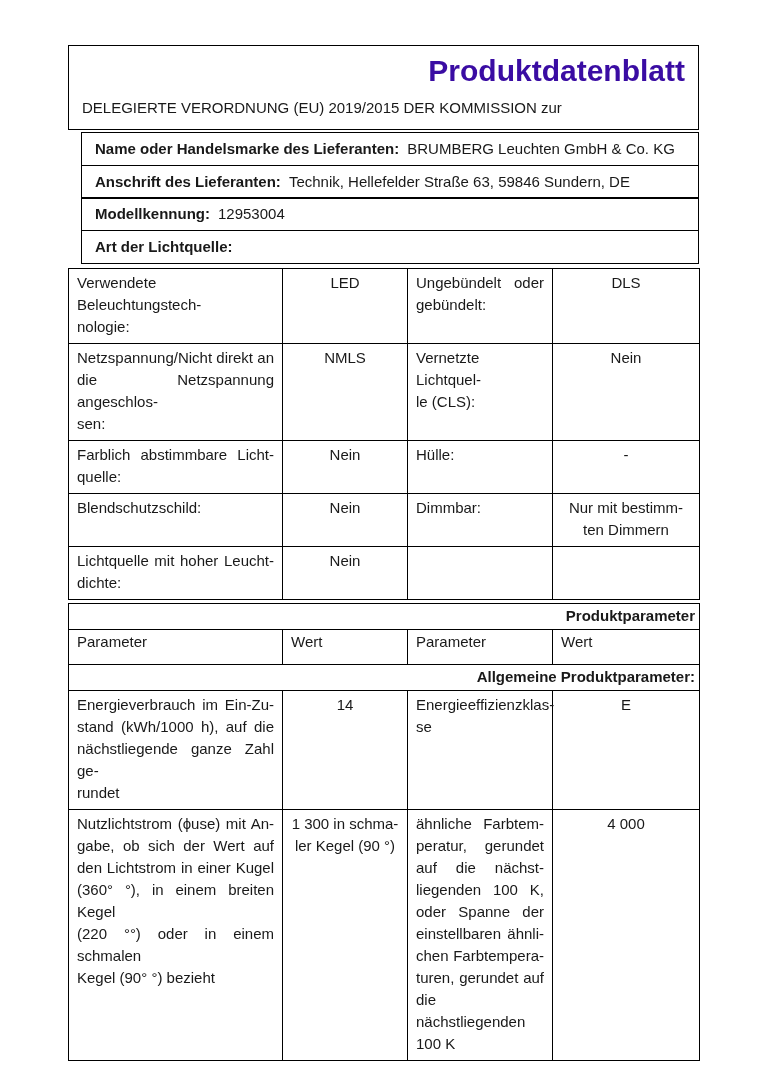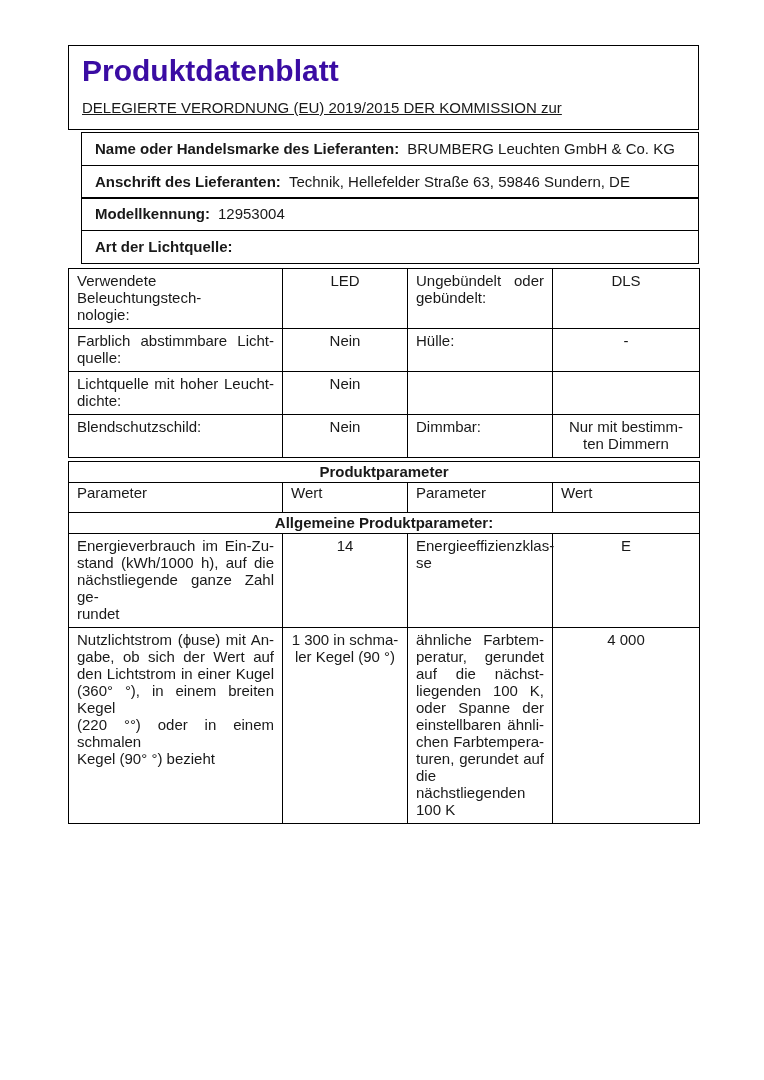--- a/index.html
+++ b/index.html
@@ -4,38 +4,38 @@
 <style>
   * { box-sizing: border-box; }
   html,body { margin:0; padding:0; background:#ffffff; }
   .page {
     width:764px; height:1080px; background:#ffffff; overflow:hidden;
     position:relative; font-family:"Liberation Sans", sans-serif; color:#191919;
   }
   .content { position:absolute; left:68px; top:45px; width:631px; }
 
   .title-box { border:1.6px solid #000; padding:7px 13px 11px 13px; }
-  .doc-title { font-size:30px; line-height:36px; font-weight:bold; margin:0 0 9px 0; }
-  .reg-line { font-size:15px; line-height:20px;text-decoration:underline; }
+  .doc-title { font-size:30px; line-height:36px; font-weight:bold; margin:0 0 9px 0;text-align:right; }
+  .reg-line { font-size:15px; line-height:20px; }
 
   .info-stack { margin-top:4px; }
   .info-row { border:1.6px solid #000; margin-top:-1.6px; padding:6px 13px 7px 13px;
               font-size:15px; line-height:19px;margin-left:13px; }
   .lbl { font-weight:bold; }
   .val { margin-left:8px; }
 
   table { border-collapse:collapse; table-layout:fixed; width:631px; }
   .tbl1 { margin-top:4px; }
   .tbl2 { margin-top:3px; }
   col.c1 { width:214px; } col.c2 { width:125px; }
   col.c3 { width:145px; } col.c4 { width:147px; }
   td { border:1.6px solid #000; vertical-align:top; font-size:15px;
-       line-height:17px; padding:3px 8px 5px 8px; }
+       line-height:22px; padding:3px 8px 5px 8px; }
   td.v { text-align:center; padding:3px 4px 5px 4px; }
-  td.sect { font-weight:bold; text-align:center; padding:1px 4px 2px 4px; }
+  td.sect { font-weight:bold; text-align:right; padding:1px 4px 2px 4px; }
   tr.hdr td { padding:1px 8px 11px 8px; }
 
   
   .just .ln { text-align:justify; text-align-last:justify; }
   .just .ln:last-child { text-align:center; text-align-last:left; }
   .blank { height:5px; line-height:5px; font-size:4px; overflow:hidden; }
 </style>
 </head>
 <body>
 
@@ -77,44 +77,57 @@
             </td>
         <td class="v">LED</td>
         <td class="just">
               <div class="ln">Ungebündelt oder</div>
               <div class="ln">gebündelt:</div>
             </td>
         <td class="v">DLS</td>
       </tr>
       <tr>
         <td class="just">
+              <div class="ln">Netzspannung/Nicht direkt an</div>
+              <div class="ln">die Netzspannung angeschlos-</div>
+              <div class="ln">sen:</div>
+            </td>
+        <td class="v">NMLS</td>
+        <td class="just">
+              <div class="ln">Vernetzte Lichtquel-</div>
+              <div class="ln">le (CLS):</div>
+            </td>
+        <td class="v">Nein</td>
+      </tr>
+      <tr>
+        <td class="just">
               <div class="ln">Farblich abstimmbare Licht-</div>
               <div class="ln">quelle:</div>
             </td>
         <td class="v">Nein</td>
         <td class="just">Hülle:</td>
         <td class="v">-</td>
+      </tr>
+      <tr>
+        <td class="just">Blendschutzschild:</td>
+        <td class="v">Nein</td>
+        <td class="just">Dimmbar:</td>
+        <td class="v">
+              <div class="ln">Nur mit bestimm-</div>
+              <div class="ln">ten Dimmern</div>
+            </td>
       </tr>
       <tr>
         <td class="just">
               <div class="ln">Lichtquelle mit hoher Leucht-</div>
               <div class="ln">dichte:</div>
             </td>
         <td class="v">Nein</td>
         <td class="just"></td>
         <td class="v"></td>
-      </tr>
-      <tr>
-        <td class="just">Blendschutzschild:</td>
-        <td class="v">Nein</td>
-        <td class="just">Dimmbar:</td>
-        <td class="v">
-              <div class="ln">Nur mit bestimm-</div>
-              <div class="ln">ten Dimmern</div>
-            </td>
       </tr>
     </tbody>
       </table>
 
     <table class="tbl2">
       <colgroup>
           <col class="c1">
           <col class="c2">
           <col class="c3">
           <col class="c4">

